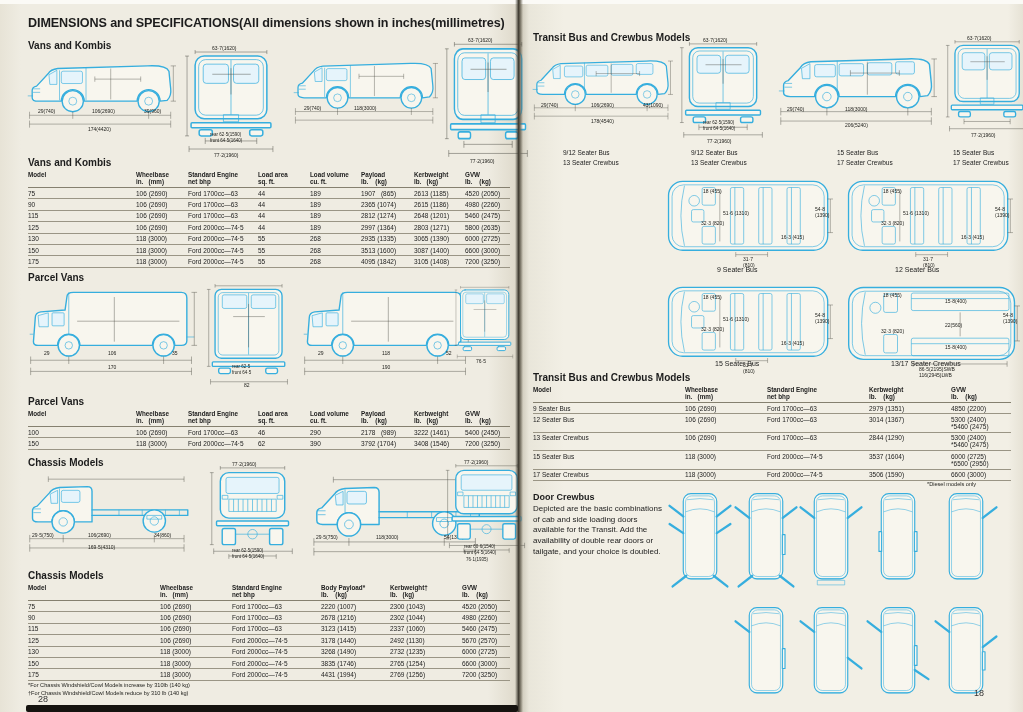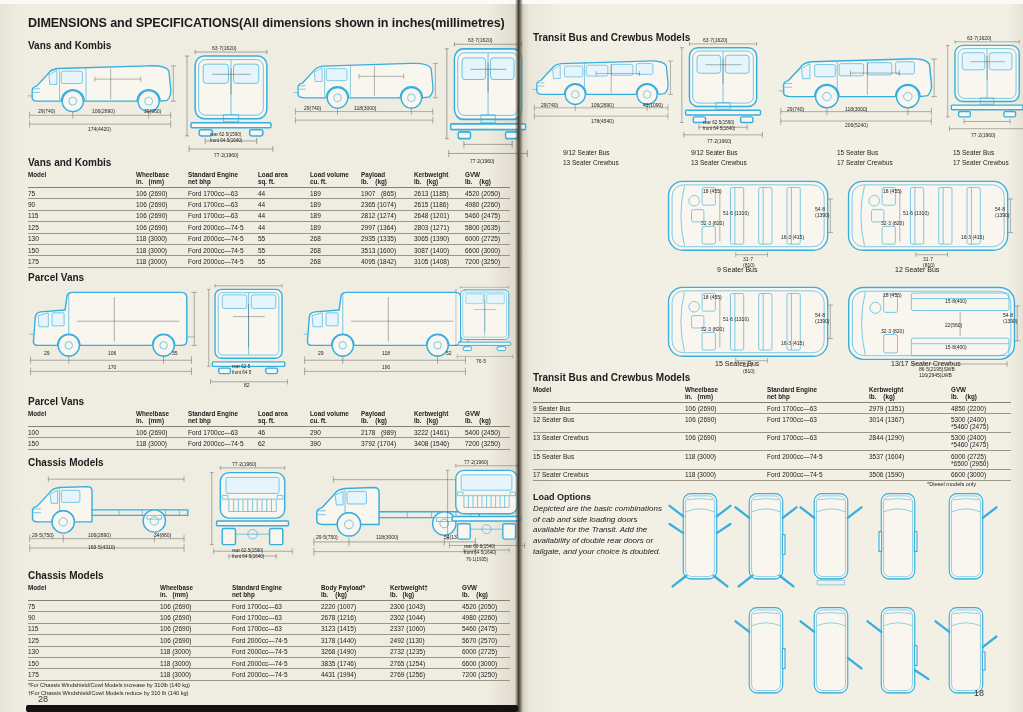--- a/index.html
+++ b/index.html
@@ -18,21 +18,21 @@
   .edge-bottom{position:absolute;left:26px;top:705px;width:492px;height:7px;background:#15130f;border-radius:2px;}
   .title{position:absolute;font-size:12.6px;font-weight:700;letter-spacing:-0.1px;white-space:nowrap;}
   .h2{position:absolute;font-size:10px;font-weight:700;margin:0;white-space:nowrap;}
   .pagenum{position:absolute;font-size:9px;color:#333;}
   .draw{position:absolute;}
   .draw svg{display:block;}
   .dim{position:absolute;font-size:5px;line-height:1.2;color:#23231f;white-space:pre;}
   .cap{position:absolute;font-size:6.5px;line-height:1.5;color:#1c1c1c;white-space:pre-line;}
   .plan-cap{position:absolute;font-size:7px;color:#1c1c1c;white-space:nowrap;}
   .fn{position:absolute;font-size:5.6px;color:#23231f;white-space:nowrap;}
-  .body-text{position:absolute;font-size:8px;line-height:1.34;color:#1c1c1c;font-style:italic;}
+  .body-text{position:absolute;font-size:8px;line-height:1.34;color:#1c1c1c;}
   .dopt-h{position:absolute;font-size:9px;font-weight:700;}
   .spec{position:absolute;border-collapse:collapse;table-layout:fixed;}
   .spec th{font-size:6.3px;font-weight:700;text-align:left;vertical-align:bottom;
            padding:0 2px 2px 0;border-bottom:0.6px solid #85806f;}
   .spec th .sub{font-weight:700;white-space:pre;}
   .spec td{font-size:6.5px;padding:1.7px 2px 1.7px 0;border-bottom:0.6px solid #9a9585;
            white-space:pre;vertical-align:top;}
   .t-vans th:nth-child(1),.t-parcel th:nth-child(1){width:106px;}
   .t-vans th:nth-child(2),.t-parcel th:nth-child(2){width:50px;}
   .t-vans th:nth-child(3),.t-parcel th:nth-child(3){width:68px;}
@@ -790,21 +790,21 @@
             <td>17 Seater Crewbus</td>
             <td>118 (3000)</td>
             <td>Ford 2000cc—74·5</td>
             <td>3506 (1590)</td>
             <td>6600 (3000)</td>
           </tr>
         </tbody>
       </table>
     <div class="fn" style="left:408px;top:481px">*Diesel models only</div>
 
-    <div class="dopt-h" style="left:14px;top:492px">Load Options</div>
+    <div class="dopt-h" style="left:14px;top:492px">Door Crewbus</div>
     <div class="body-text" style="left:14px;top:504px;width:132px">Depicted are the basic combinations of cab and side loading doors available for the Transit. Add the availability of double rear doors or tailgate, and your choice is doubled.</div>
 
     <svg class="draw" style="left:146px;top:486px;width:70px" viewBox="-14 -4 92 136">
       <use href="#g-door-top"></use>
       <line class="od" x1="10" y1="36" x2="-8" y2="22"></line>
         <line class="od" x1="10" y1="58" x2="-8" y2="46"></line>
       <line class="od" x1="54" y1="36" x2="72" y2="22"></line>
         <line class="od" x1="54" y1="58" x2="72" y2="46"></line>
       <line class="od" x1="14" y1="114" x2="-4" y2="128"></line>
         <line class="od" x1="50" y1="114" x2="68" y2="128"></line>

